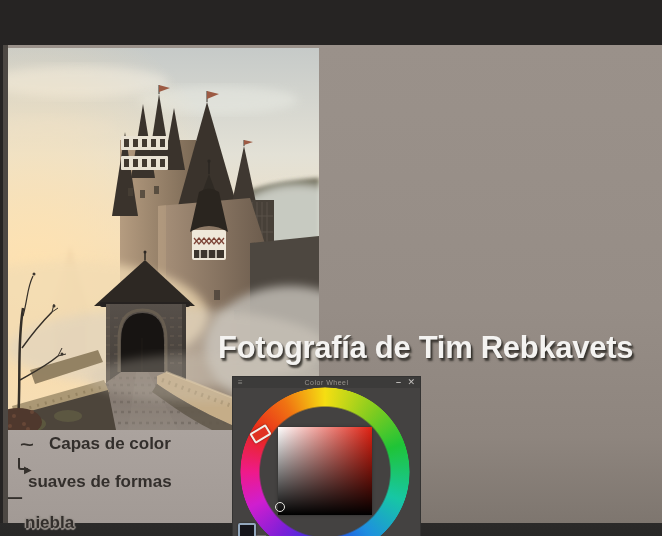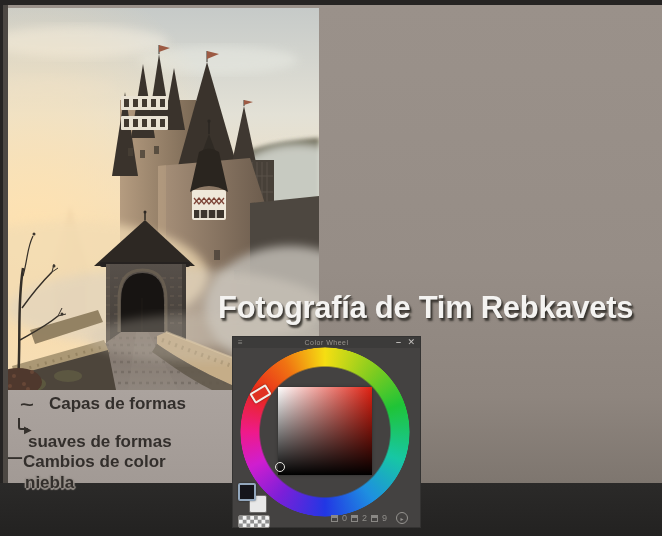--- a/index.html
+++ b/index.html
@@ -1,21 +1,21 @@
 <!DOCTYPE html>
 <html><head>
 <meta charset="utf-8">
 <style>
   html,body{margin:0;padding:0;}
   body{
     width:662px;height:536px;position:relative;overflow:hidden;
     background:#262423;
     font-family:"Liberation Sans","DejaVu Sans",sans-serif;
   }
-  .abs{position:absolute;}
+  .abs{position:absolute;margin-top:40px;}
   
   .stage{left:8px;top:5px;width:654px;height:478px;
     background:linear-gradient(180deg,#9a918a 0%,#968d86 55%,#8e857e 82%,#7e766f 100%);}
   .left-edge{left:3px;top:5px;width:5px;height:478px;background:#4d4843;}
   .bottom-strip{left:0;top:483px;width:662px;height:53px;
     background:linear-gradient(180deg,#2b2a29,#232221);}
   
   .photo{left:8px;top:8px;width:311px;height:382px;overflow:hidden;background:#d8d4cc;}
   
   .note-panel{left:8px;top:390px;width:311px;height:93px;
@@ -288,29 +288,28 @@
         <circle cx="24" cy="364" r="2"></circle>
     <circle cx="2" cy="378" r="2"></circle>
         <circle cx="20" cy="381" r="2"></circle>
   </g>
   <ellipse cx="200" cy="330" rx="120" ry="24" fill="#cfc6b8" opacity=".3" filter="url(#f3)"></ellipse>
 </svg>
 </div>
 
 <div class="abs note-panel">
   <span class="note-ic ic-tilde" style="left:14px;top:5px;">~</span>
-  <div class="note-text" style="left:41px;top:5px;">Capas de formas</div>
+  <div class="note-text" style="left:41px;top:5px;">Capas de color</div>
 
   <span class="note-ic" style="left:10px;top:26px;">
     <span class="corner-l"></span><span class="corner-head">▶</span>
   </span>
   <div class="note-text" style="left:20px;top:43px;">suaves de formas</div>
 
   <span class="note-ic ic-dash" style="left:2px;top:57px;">–</span>
-  <div class="note-text" style="left:15px;top:63px;">Cambios de color</div>
   <div class="note-text note-glow" style="left:17px;top:84px;">niebla</div>
 </div>
 
 <div class="abs credit">Fotografía de Tim Rebkavets</div>
 
 <div class="abs wheel-panel">
   <div class="titlebar">
     <span class="menu-ic">≡</span>
     <span class="wp-title">Color Wheel</span>
     <span class="win-btn win-min">–</span>

